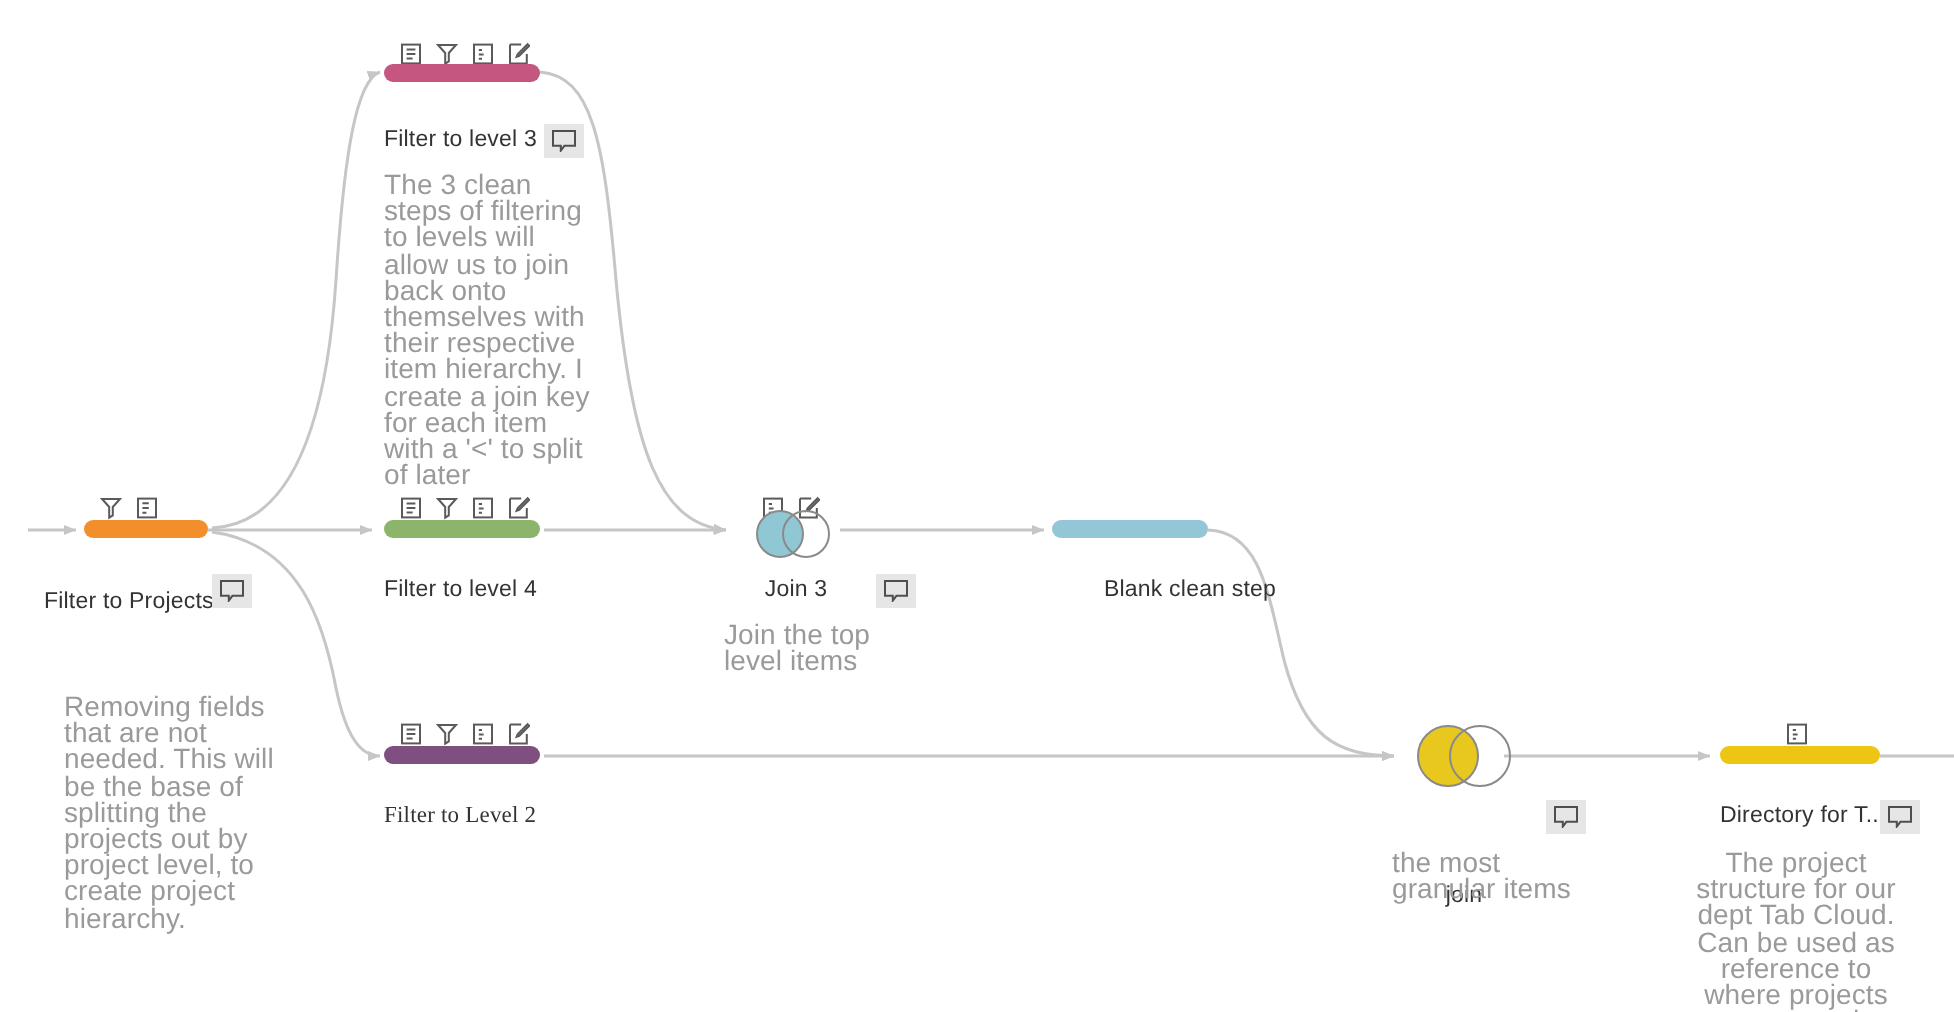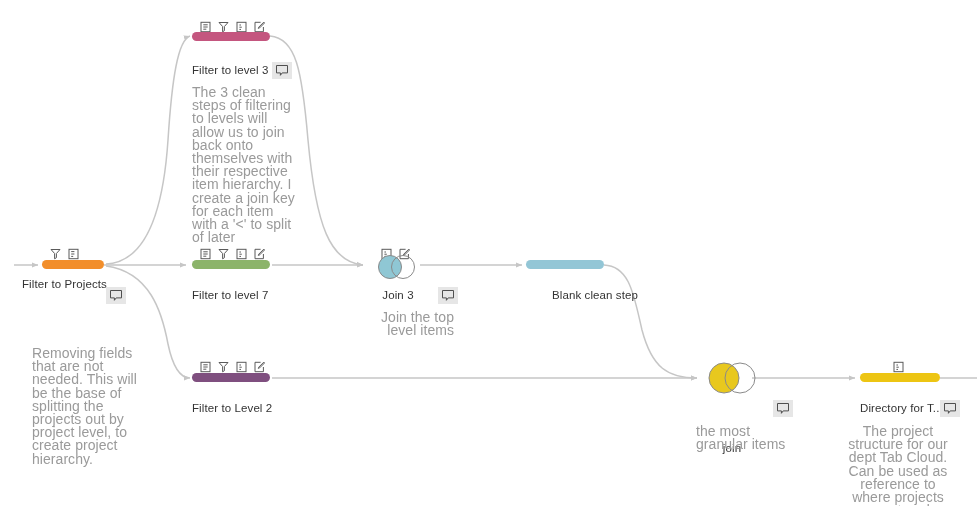--- a/index.html
+++ b/index.html
@@ -83,21 +83,21 @@
         </svg>
     </span>
     <span class="ic">
       <svg width="11" height="12" viewBox="0 0 11 12">
           <rect x="1" y="1.3" width="9" height="9.4" fill="none" stroke="#5a5a5a" stroke-width="1"></rect>
           <path d="M3.2 3.6h3.2M3.2 6h3.2M3.2 8.4h2" stroke="#5a5a5a" stroke-width="1"></path>
         </svg>
     </span>
   </div>
   <div class="pill" style="left:42px;top:260px;width:62px;background:#f28e2b;"></div>
-  <div class="title" style="left:22px;top:278px;">Filter to Projects</div>
+  <div class="title" style="left:22px;top:295px;">Filter to Projects</div>
   <div class="note" style="left:106px;top:287px;">
     <svg width="12" height="11" viewBox="0 0 12 11">
         <path d="M0.5 0.5h11v7.4H6.2L4.4 10.3V7.9H0.5z" fill="none" stroke="#4f4f4f" stroke-width="1"></path>
       </svg>
   </div>
   <div class="desc" style="left:32px;top:311px;width:105px;margin-top:36px;">Removing fields that are not needed. This will be the base of splitting the projects out by project level, to create project hierarchy.</div>
 </div>
 
 <div class="node">
   <div class="icons" style="left:200px;top:20px;">
@@ -155,21 +155,21 @@
         </svg>
     </span>
     <span class="ic">
       <svg width="11" height="12" viewBox="0 0 11 12">
           <path d="M1 1.3h5.6M1 1.3v9.4h8.4V6" fill="none" stroke="#5a5a5a" stroke-width="1"></path>
           <path d="M9.8 1.1L10.6 1.9 5.6 6.9 4.3 7.4 4.8 6.1z" fill="none" stroke="#5a5a5a" stroke-width="1"></path>
         </svg>
     </span>
   </div>
   <div class="pill" style="left:192px;top:260px;width:78px;background:#8cb46a;"></div>
-  <div class="title" style="left:192px;top:289px;">Filter to level 7</div>
+  <div class="title" style="left:192px;top:289px;">Filter to level 4</div>
 </div>
 
 <div class="node">
   <div class="icons" style="left:200px;top:360px;">
     <span class="ic">
       <svg width="11" height="12" viewBox="0 0 11 12">
           <rect x="1" y="1.3" width="9" height="9.4" fill="none" stroke="#5a5a5a" stroke-width="1"></rect>
           <path d="M3.3 3.8h4.4M3.3 6h4.4M3.3 8.2h3" stroke="#5a5a5a" stroke-width="1"></path>
         </svg>
     </span>
@@ -185,21 +185,21 @@
         </svg>
     </span>
     <span class="ic">
       <svg width="11" height="12" viewBox="0 0 11 12">
           <path d="M1 1.3h5.6M1 1.3v9.4h8.4V6" fill="none" stroke="#5a5a5a" stroke-width="1"></path>
           <path d="M9.8 1.1L10.6 1.9 5.6 6.9 4.3 7.4 4.8 6.1z" fill="none" stroke="#5a5a5a" stroke-width="1"></path>
         </svg>
     </span>
   </div>
   <div class="pill" style="left:192px;top:373px;width:78px;background:#7f4f7f;"></div>
-  <div class="title" style="left:192px;top:402px;">Filter to Level 2</div>
+  <div class="title" style="left:192px;top:402px;font-family:Liberation Serif, serif;">Filter to Level 2</div>
 </div>
 
 <div class="node">
   <div class="icons" style="left:381px;top:247px;">
     <span class="ic">
       <svg width="11" height="12" viewBox="0 0 11 12">
           <rect x="1" y="1.3" width="9" height="9.4" fill="none" stroke="#5a5a5a" stroke-width="1"></rect>
           <path d="M3.4 4h1.6M3.4 6.2h2.4M3.4 8.4h1.6" stroke="#5a5a5a" stroke-width="1"></path>
         </svg>
     </span>
@@ -215,21 +215,21 @@
       <circle cx="14" cy="13" r="11.5" fill="#8fc7d4" stroke="#8a8a8a" stroke-width="1"></circle>
       <circle cx="27" cy="13" r="11.5" fill="none" stroke="#8a8a8a" stroke-width="1"></circle>
     </svg>
   </div>
   <div class="title centered" style="left:362px;top:289px;width:72px;">Join 3</div>
   <div class="note" style="left:438px;top:287px;">
     <svg width="12" height="11" viewBox="0 0 12 11">
         <path d="M0.5 0.5h11v7.4H6.2L4.4 10.3V7.9H0.5z" fill="none" stroke="#4f4f4f" stroke-width="1"></path>
       </svg>
   </div>
-  <div class="desc" style="left:362px;top:311px;width:92px;text-align:right;">Join the top level items</div>
+  <div class="desc" style="left:362px;top:311px;width:92px;">Join the top level items</div>
 </div>
 
 <div class="node">
   <div class="pill" style="left:526px;top:260px;width:78px;background:#93c6d6;"></div>
   <div class="title" style="left:552px;top:289px;">Blank clean step</div>
 </div>
 
 <div class="node">
   <div class="venn" style="left:706px;top:361px;width:52px;height:34px;">
     <svg width="52" height="34" viewBox="0 0 52 34">

